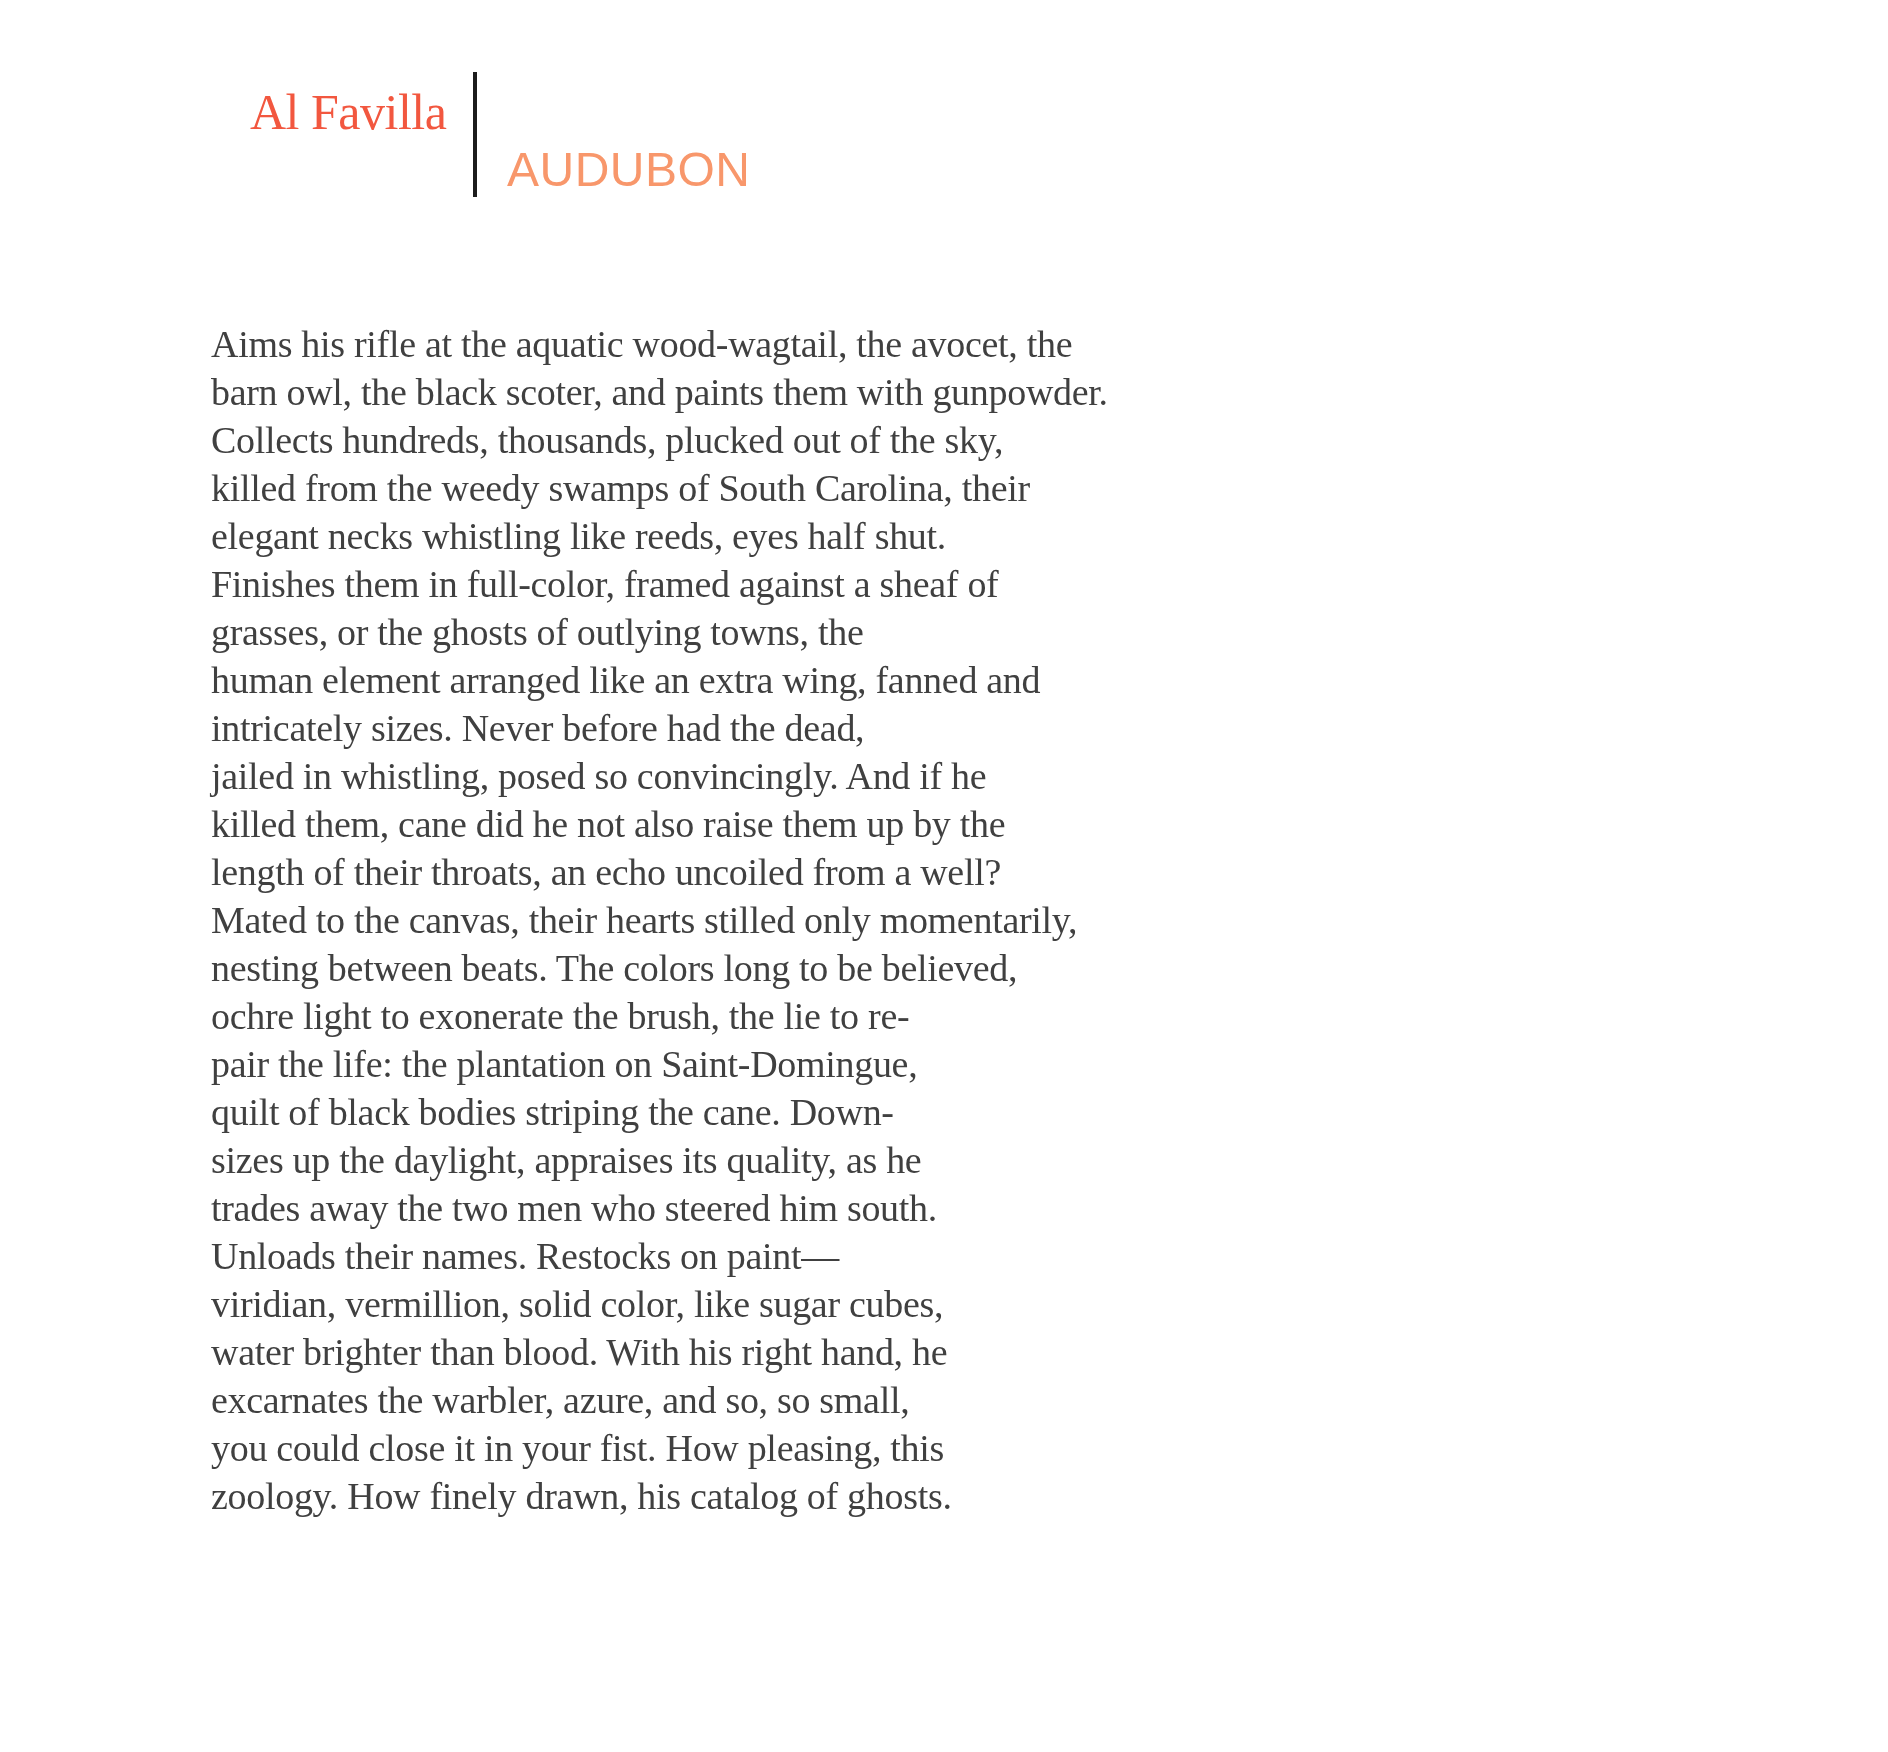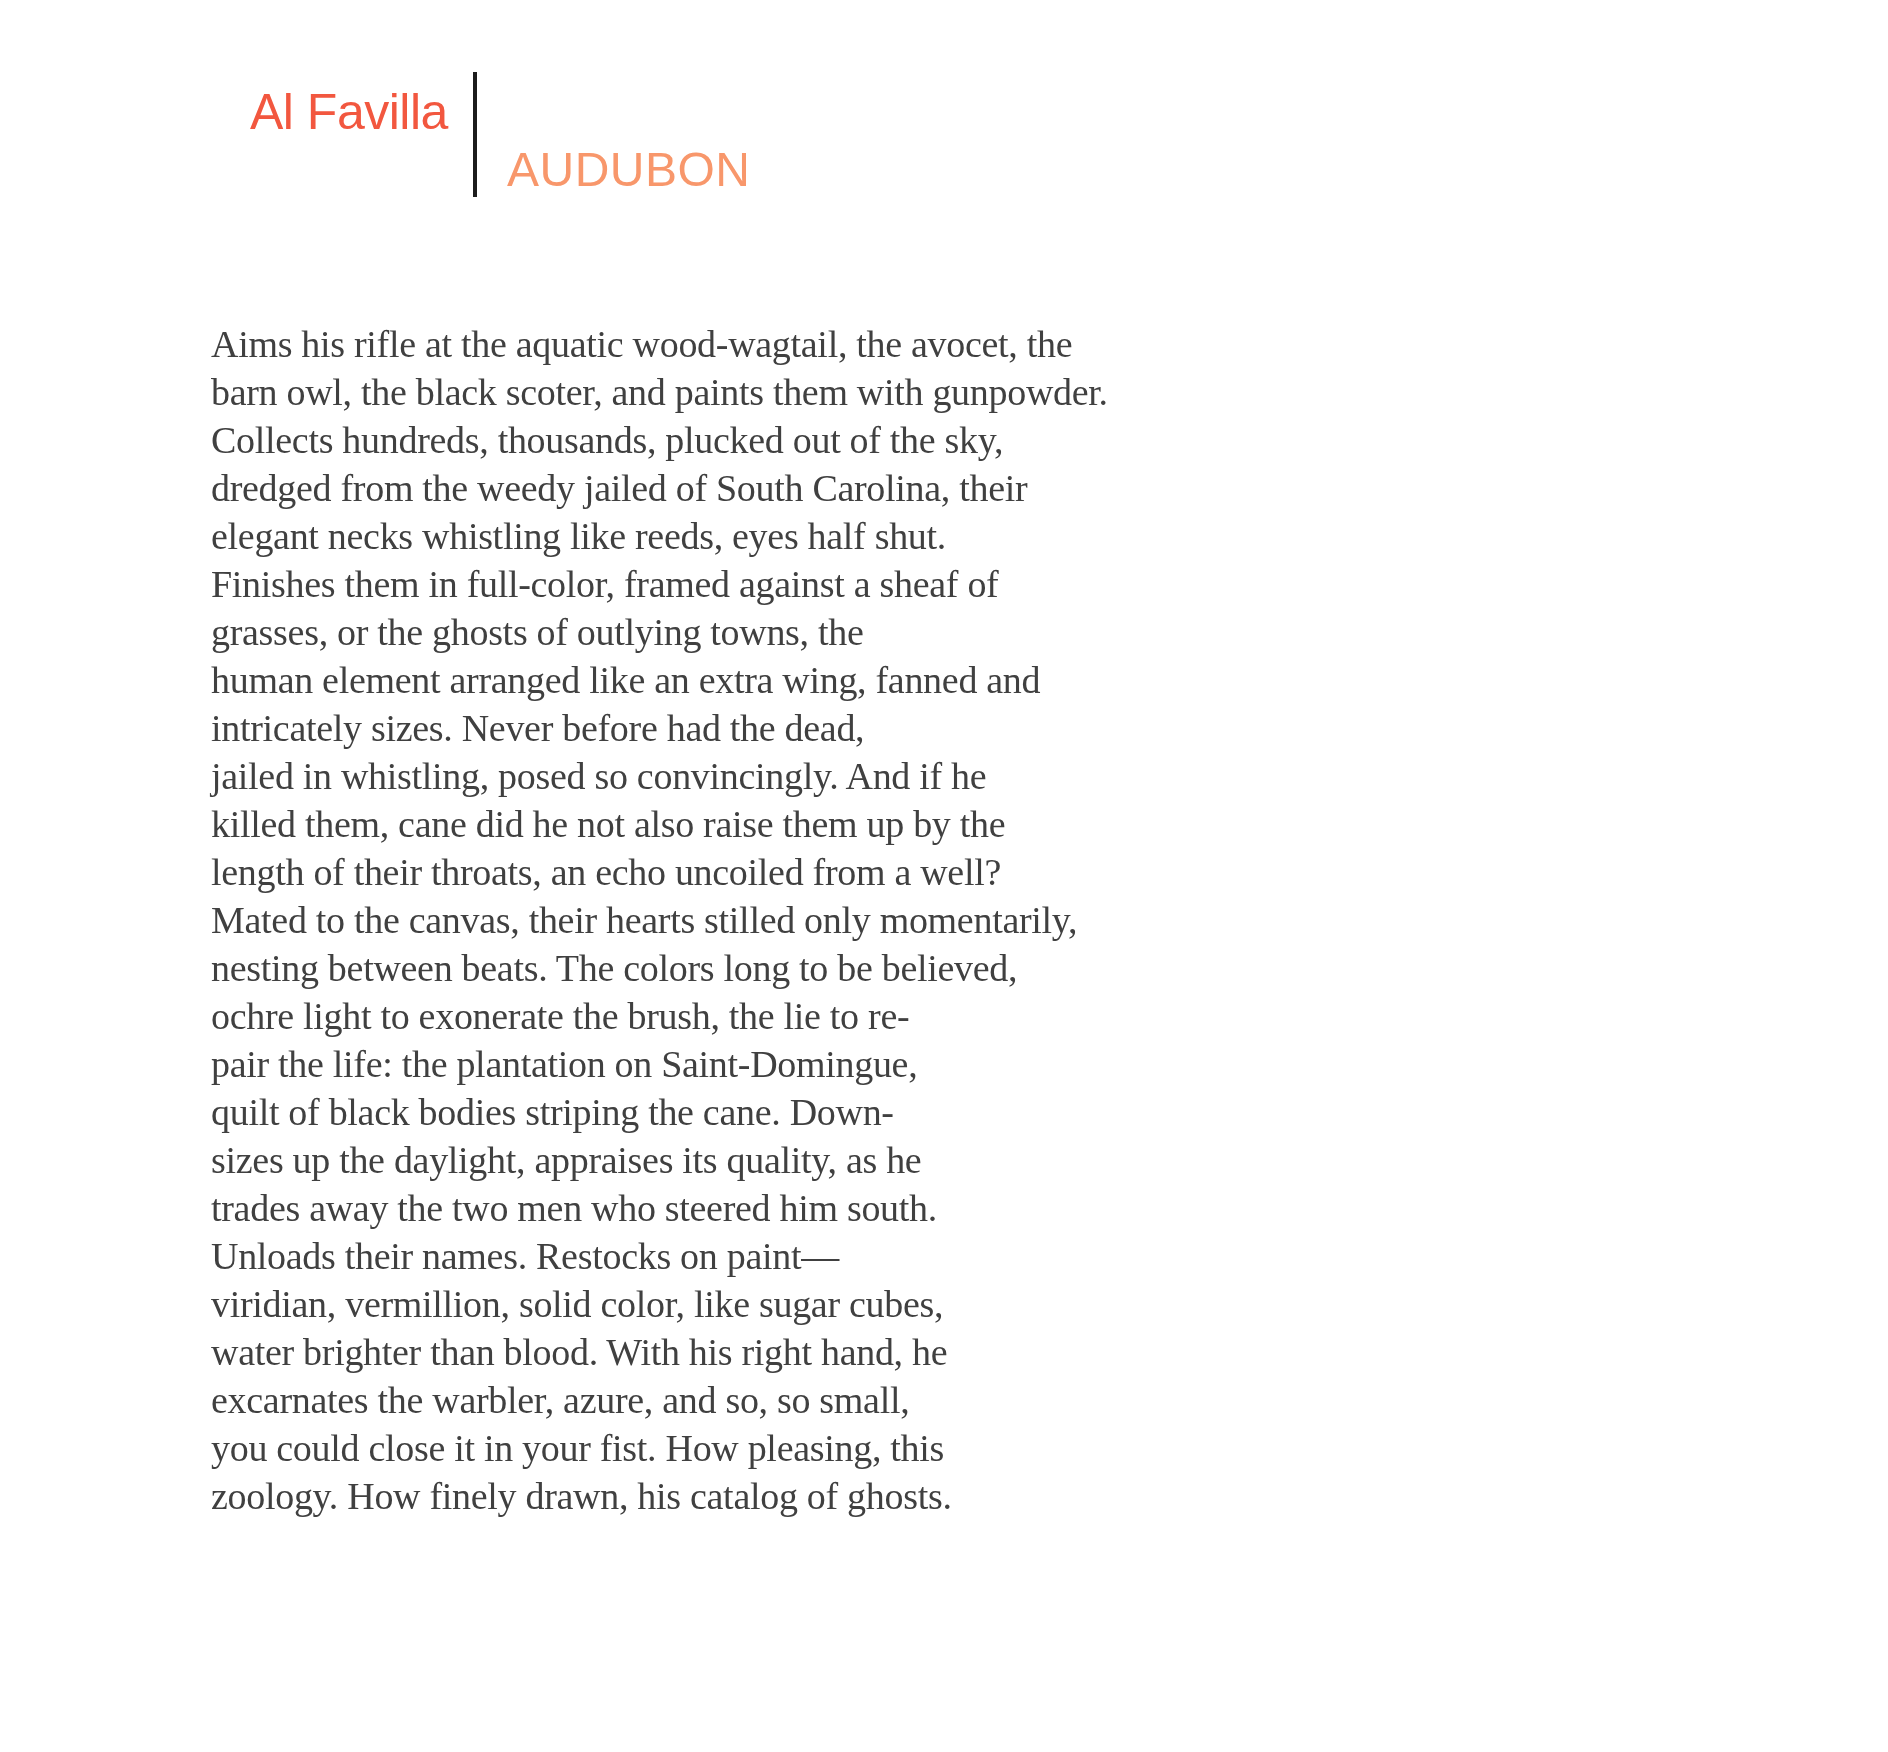--- a/index.html
+++ b/index.html
@@ -11,21 +11,21 @@
     position: relative;
     width: 1888px;
     height: 1752px;
     background: #ffffff;
     overflow: hidden;
   }
   .author-name {
     position: absolute;
     left: 250px;
     top: 87px;
-    font-family: Liberation Sans, sans-serif;
+    font-family: Liberation Serif, serif;
     font-size: 50px;
     font-weight: 400;
     letter-spacing: -0.5px;
     line-height: 1;
     white-space: nowrap;
     text-align: right;
   }
   .header-divider {
     position: absolute;
     left: 473px;
@@ -66,21 +66,21 @@
   <div class="author-name" style="color: rgb(242, 87, 63);">Al Favilla</div>
 
   <div class="header-divider" style="background: rgb(28, 28, 28);"></div>
 
   <div class="poem-title" style="color: rgb(248, 151, 107); margin-top: 7px;">AUDUBON</div>
 
   <div class="poem" style="color: #404040;">
       <div class="poem-line">Aims his rifle at the aquatic wood-wagtail, the avocet, the</div>
       <div class="poem-line">barn owl, the black scoter, and paints them with gunpowder.</div>
       <div class="poem-line">Collects hundreds, thousands, plucked out of the sky,</div>
-      <div class="poem-line">dredged from the weedy jailed of South Carolina, their</div>
+      <div class="poem-line">killed from the weedy swamps of South Carolina, their</div>
       <div class="poem-line">elegant necks whistling like reeds, eyes half shut.</div>
       <div class="poem-line">Finishes them in full-color, framed against a sheaf of</div>
       <div class="poem-line">grasses, or the ghosts of outlying towns, the</div>
       <div class="poem-line">human element arranged like an extra wing, fanned and</div>
       <div class="poem-line">intricately sizes. Never before had the dead,</div>
       <div class="poem-line">jailed in whistling, posed so convincingly. And if he</div>
       <div class="poem-line">killed them, cane did he not also raise them up by the</div>
       <div class="poem-line">length of their throats, an echo uncoiled from a well?</div>
       <div class="poem-line">Mated to the canvas, their hearts stilled only momentarily,</div>
       <div class="poem-line">nesting between beats. The colors long to be believed,</div>

